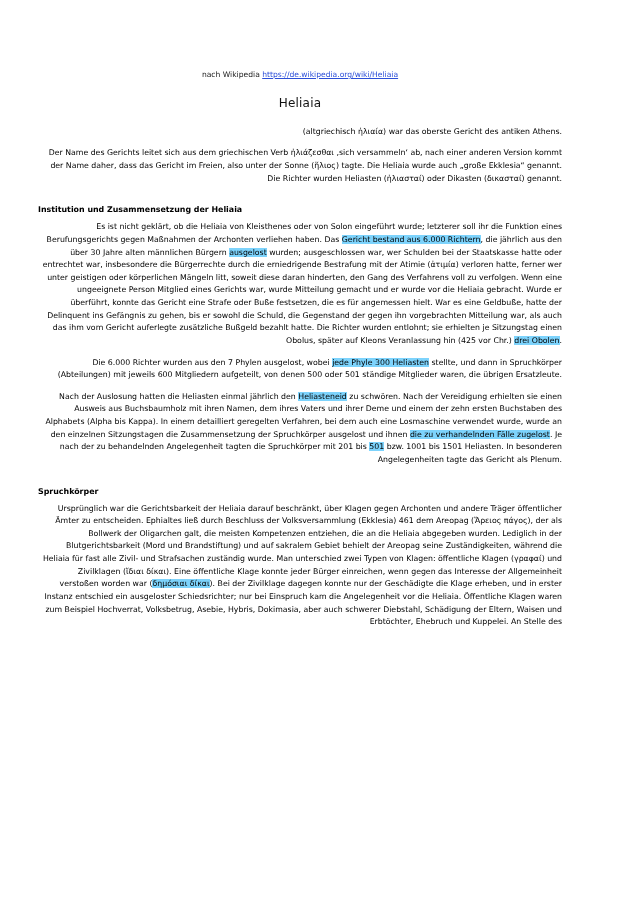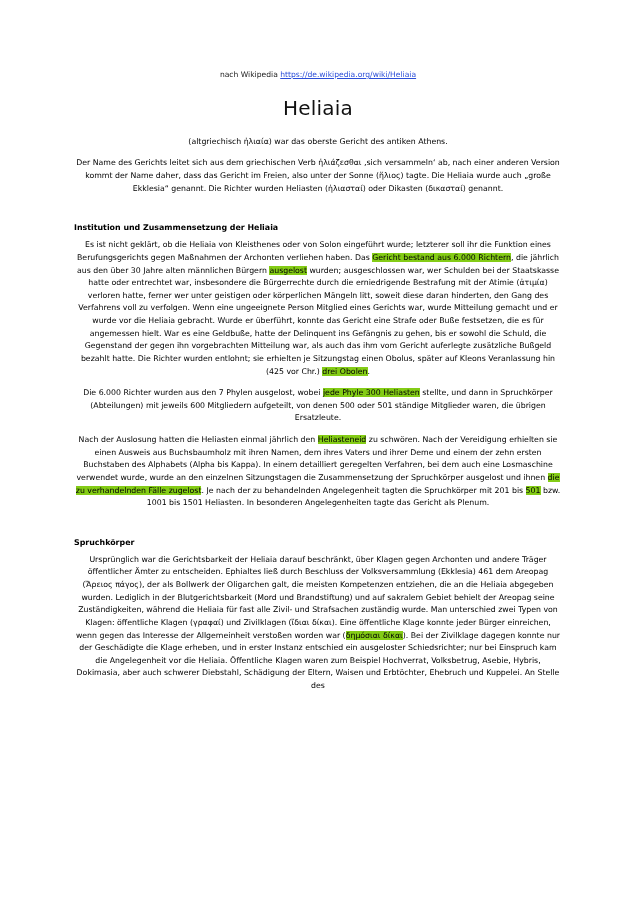--- a/index.html
+++ b/index.html
@@ -11,57 +11,57 @@
     width: 636px;
     height: 901px;
     font-family: "DejaVu Sans", sans-serif;
     color: #000000;
     overflow: hidden;
   }
   .page {
     width: 636px;
     height: 901px;
     box-sizing: border-box;
-    padding: 70px 74px 0 74px;
+    padding: 70px 74px 0 38px;
     position: relative;
   }
   .source-line {
     text-align: center;
     font-size: 7.6px;
     color: #1a1a1a;
     margin-bottom: 16px;
     line-height: 1.3;
   }
   .source-link {
     color: #2b4ed8;
     text-decoration: underline;
   }
   h1.doc-title {
-    font-size: 20px;
+    font-size: 12px;
     font-weight: normal;
     text-align: center;
     margin: 0 0 16px 0;
     letter-spacing: 0.2px;
     color: #111;
   }
   p.para {
     font-size: 7.8px;
     line-height: 1.62;
     margin: 0 0 9px 0;
-    text-align: center;
+    text-align: right;
     color: #000;
   }
   h2.section {
     font-size: 7.9px;
     font-weight: bold;
-    margin: 28px 0 7px 0;
+    margin: 20px 0 7px 0;
     color: #000;
   }
   .hl {
-    background: #84cc16;
+    background: #7dd3fc;
   }
 </style>
 </head>
 <body>
 
 <div class="page">
 
   <div class="source-line">
     <span>nach Wikipedia </span><a class="source-link" href="#">https://de.wikipedia.org/wiki/Heliaia</a>
   </div>

